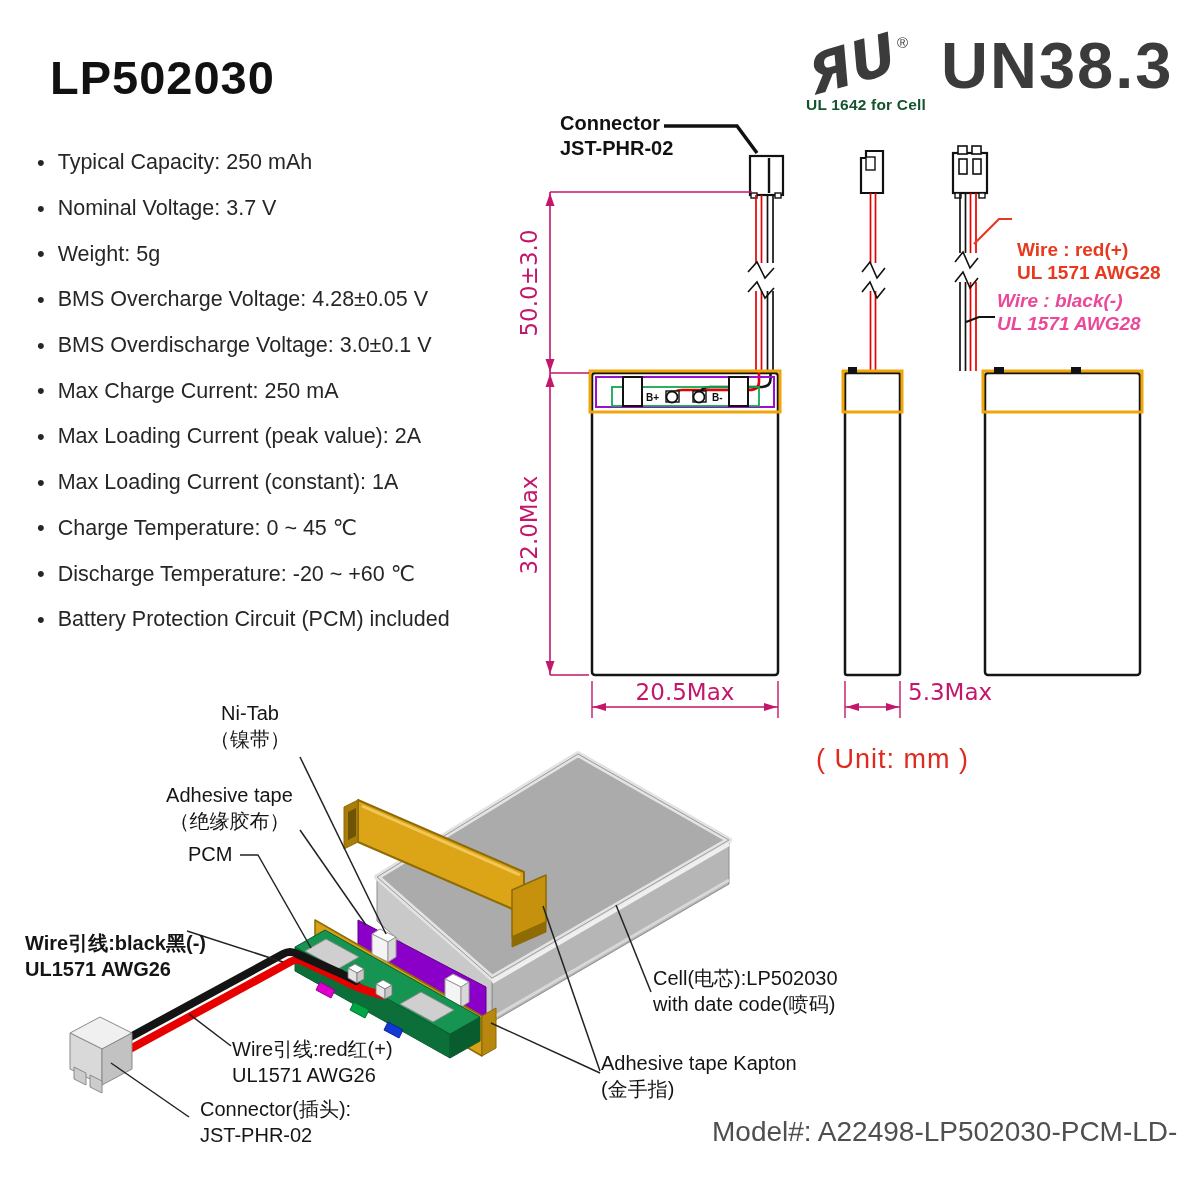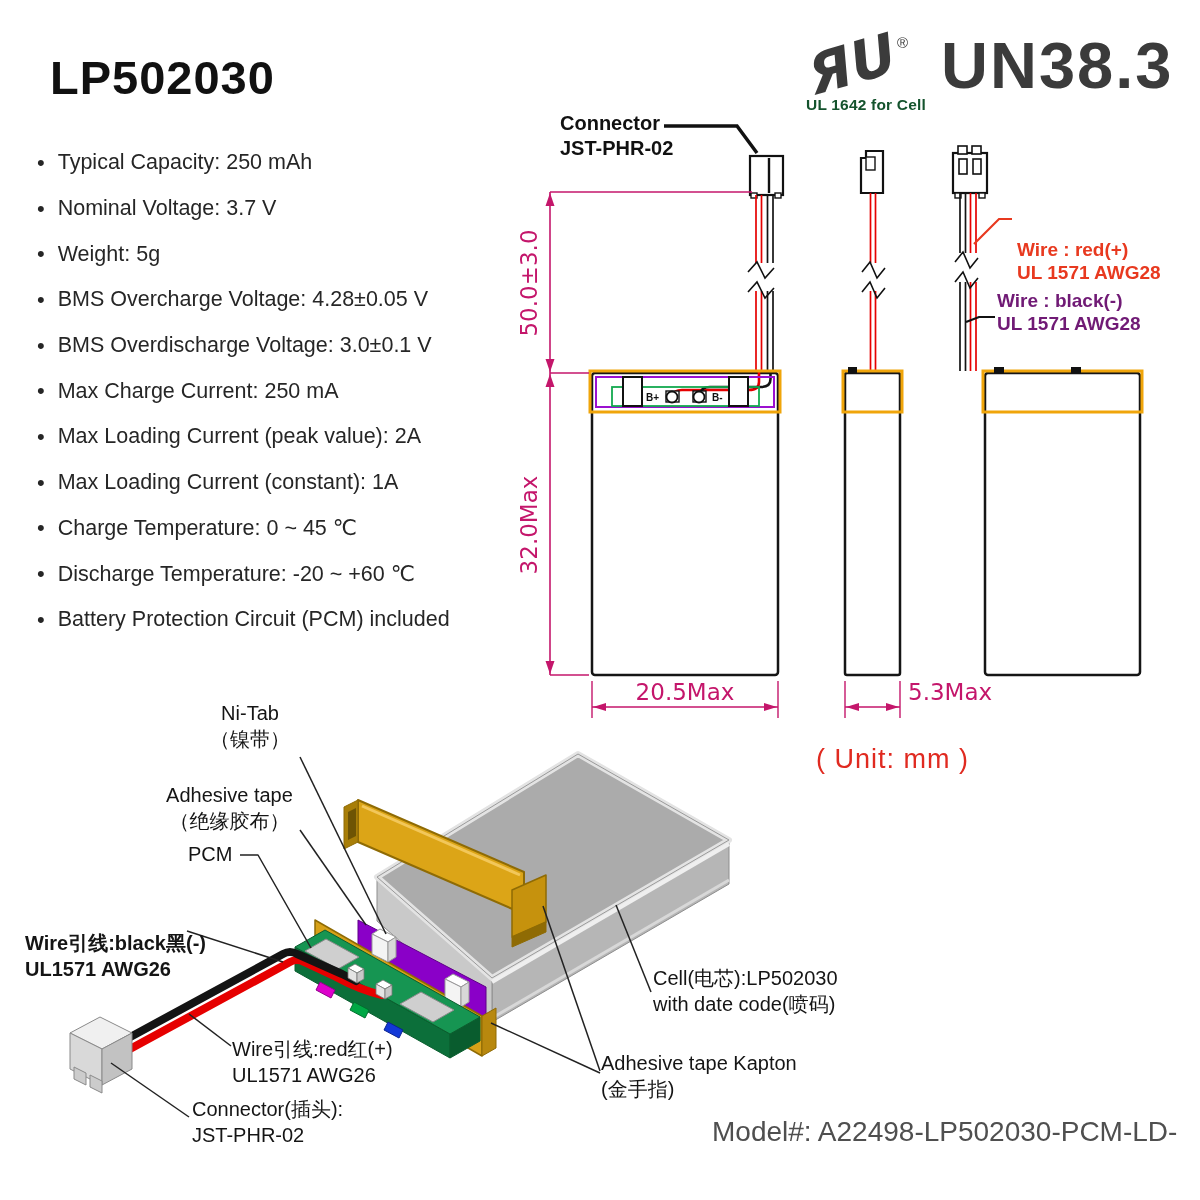--- a/index.html
+++ b/index.html
@@ -9,30 +9,30 @@
   svg{position:absolute;left:0;top:0;}
   .title{left:50px;top:50px;font-size:47px;font-weight:700;letter-spacing:1px;color:#111;}
   .un{left:941px;top:28px;font-size:65px;font-weight:700;letter-spacing:2px;color:#3b3b3b;}
   .ul-caption{left:806px;top:96px;font-size:15.5px;font-weight:700;color:#14532d;letter-spacing:.2px;}
   .specs{left:33px;top:140px;width:530px;list-style:none;margin:0;padding:0;}
   .specs li{height:45.7px;display:flex;align-items:center;font-size:21.5px;color:#262626;}
   .specs li::before{content:"•";margin:0 13px 0 4px;font-size:22px;color:#262626;}
   .lbl{line-height:1.3;}
   .conn-top{left:560px;top:111px;font-size:20px;font-weight:700;color:#111;line-height:1.25;}
   .wire-red-lbl{left:1017px;top:198px;font-size:19px;font-weight:700;color:#E8391F;line-height:1.22;margin-top:40px;}
-  .wire-black-lbl{left:997px;top:289px;font-size:19px;font-weight:700;color:#701a75;line-height:1.22;}
+  .wire-black-lbl{left:997px;top:289px;font-size:19px;font-weight:700;color:#ec4899;line-height:1.22;font-style:italic;}
   .unit{left:816px;top:744px;font-size:27px;color:#E02A20;letter-spacing:1px;}
   .model{left:712px;top:1116px;font-size:28px;color:#4f4f4f;}
   .iso-lbl{font-size:20px;color:#151515;line-height:1.32;}
   .ni-tab{left:185px;top:700px;width:130px;text-align:center;}
   .adh{left:147px;top:782px;width:165px;text-align:center;}
   .pcm-lbl{left:188px;top:841px;}
   .wblk{left:25px;top:930px;font-weight:bold;}
   .wred{left:232px;top:1036px;}
-  .conn-iso{left:192px;top:1096px;}
+  .conn-iso{left:200px;top:1096px;}
   .cell-lbl{left:653px;top:965px;}
   .kapton-lbl{left:601px;top:1050px;}
 </style>
 </head>
 <body>
 
 <div class="page">
 
   <svg width="1200" height="1200" viewBox="0 0 1200 1200">
 

